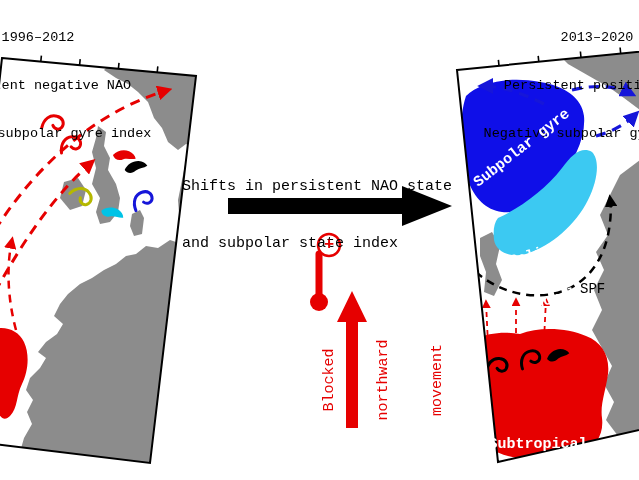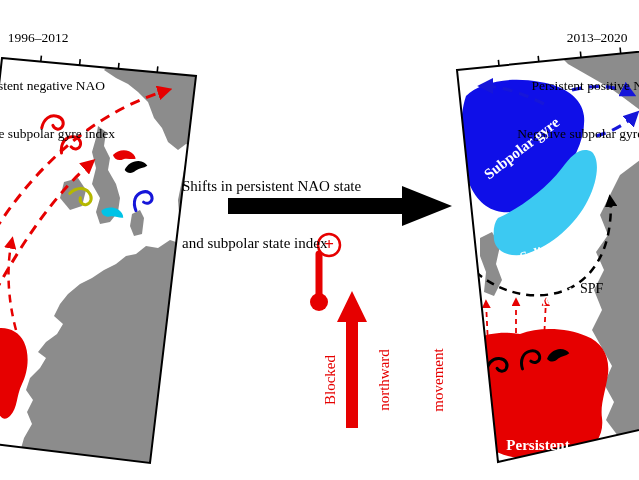--- a/index.html
+++ b/index.html
@@ -1,18 +1,18 @@
 <!DOCTYPE html>
 <html><head>
 <meta charset="utf-8">
 <style>
   html,body{margin:0;padding:0;background:#fff;}
   #stage{
     position:relative;width:639px;height:480px;overflow:hidden;
-    background:#fff;font-family:Liberation Serif, serif;
+    background:#fff;font-family:Liberation Mono, monospace;
   }
   #gfx{position:absolute;left:0;top:0;}
   .t{position:absolute;white-space:pre-wrap;}
   .ttl{width:320px;font-size:13.5px;line-height:16px;text-align:center;color:#000;}
   .heading{width:300px;font-size:15px;line-height:19px;text-align:left;color:#000;}
   .rot{transform-origin:50% 50%;}
   .wlbl{color:#fff;font-weight:bold;text-align:center;}
   .blocked{color:#e60000;font-size:15px;line-height:18px;text-align:center;width:140px;height:54px;transform:rotate(-90deg);}
   .plus{color:#e60000;font-size:17px;font-weight:bold;width:20px;height:20px;line-height:19px;text-align:center;}
   .spf{color:#000;font-size:14px;}
@@ -157,17 +157,17 @@
   <div class="t wlbl rot" style="left:442px;top:140px;width:160px;font-size:15px;transform:rotate(-38deg);">Subpolar gyre</div>
 
   <div class="t wlbl rot" style="left:489px;top:211px;width:120px;font-size:14px;line-height:16px;transform:rotate(-16deg);">
     <div>Salinity</div>
     <div>anomaly</div>
   </div>
 
   <div class="t spf" style="left:580px;top:281px;">SPF</div>
 
   <div class="t wlbl" style="left:458px;top:400px;width:160px;font-size:15px;line-height:18px;">
-    <div>Persistent</div>
+    <div>Subtropical</div>
     
   </div>
 
 </div>
 
 </body></html>

